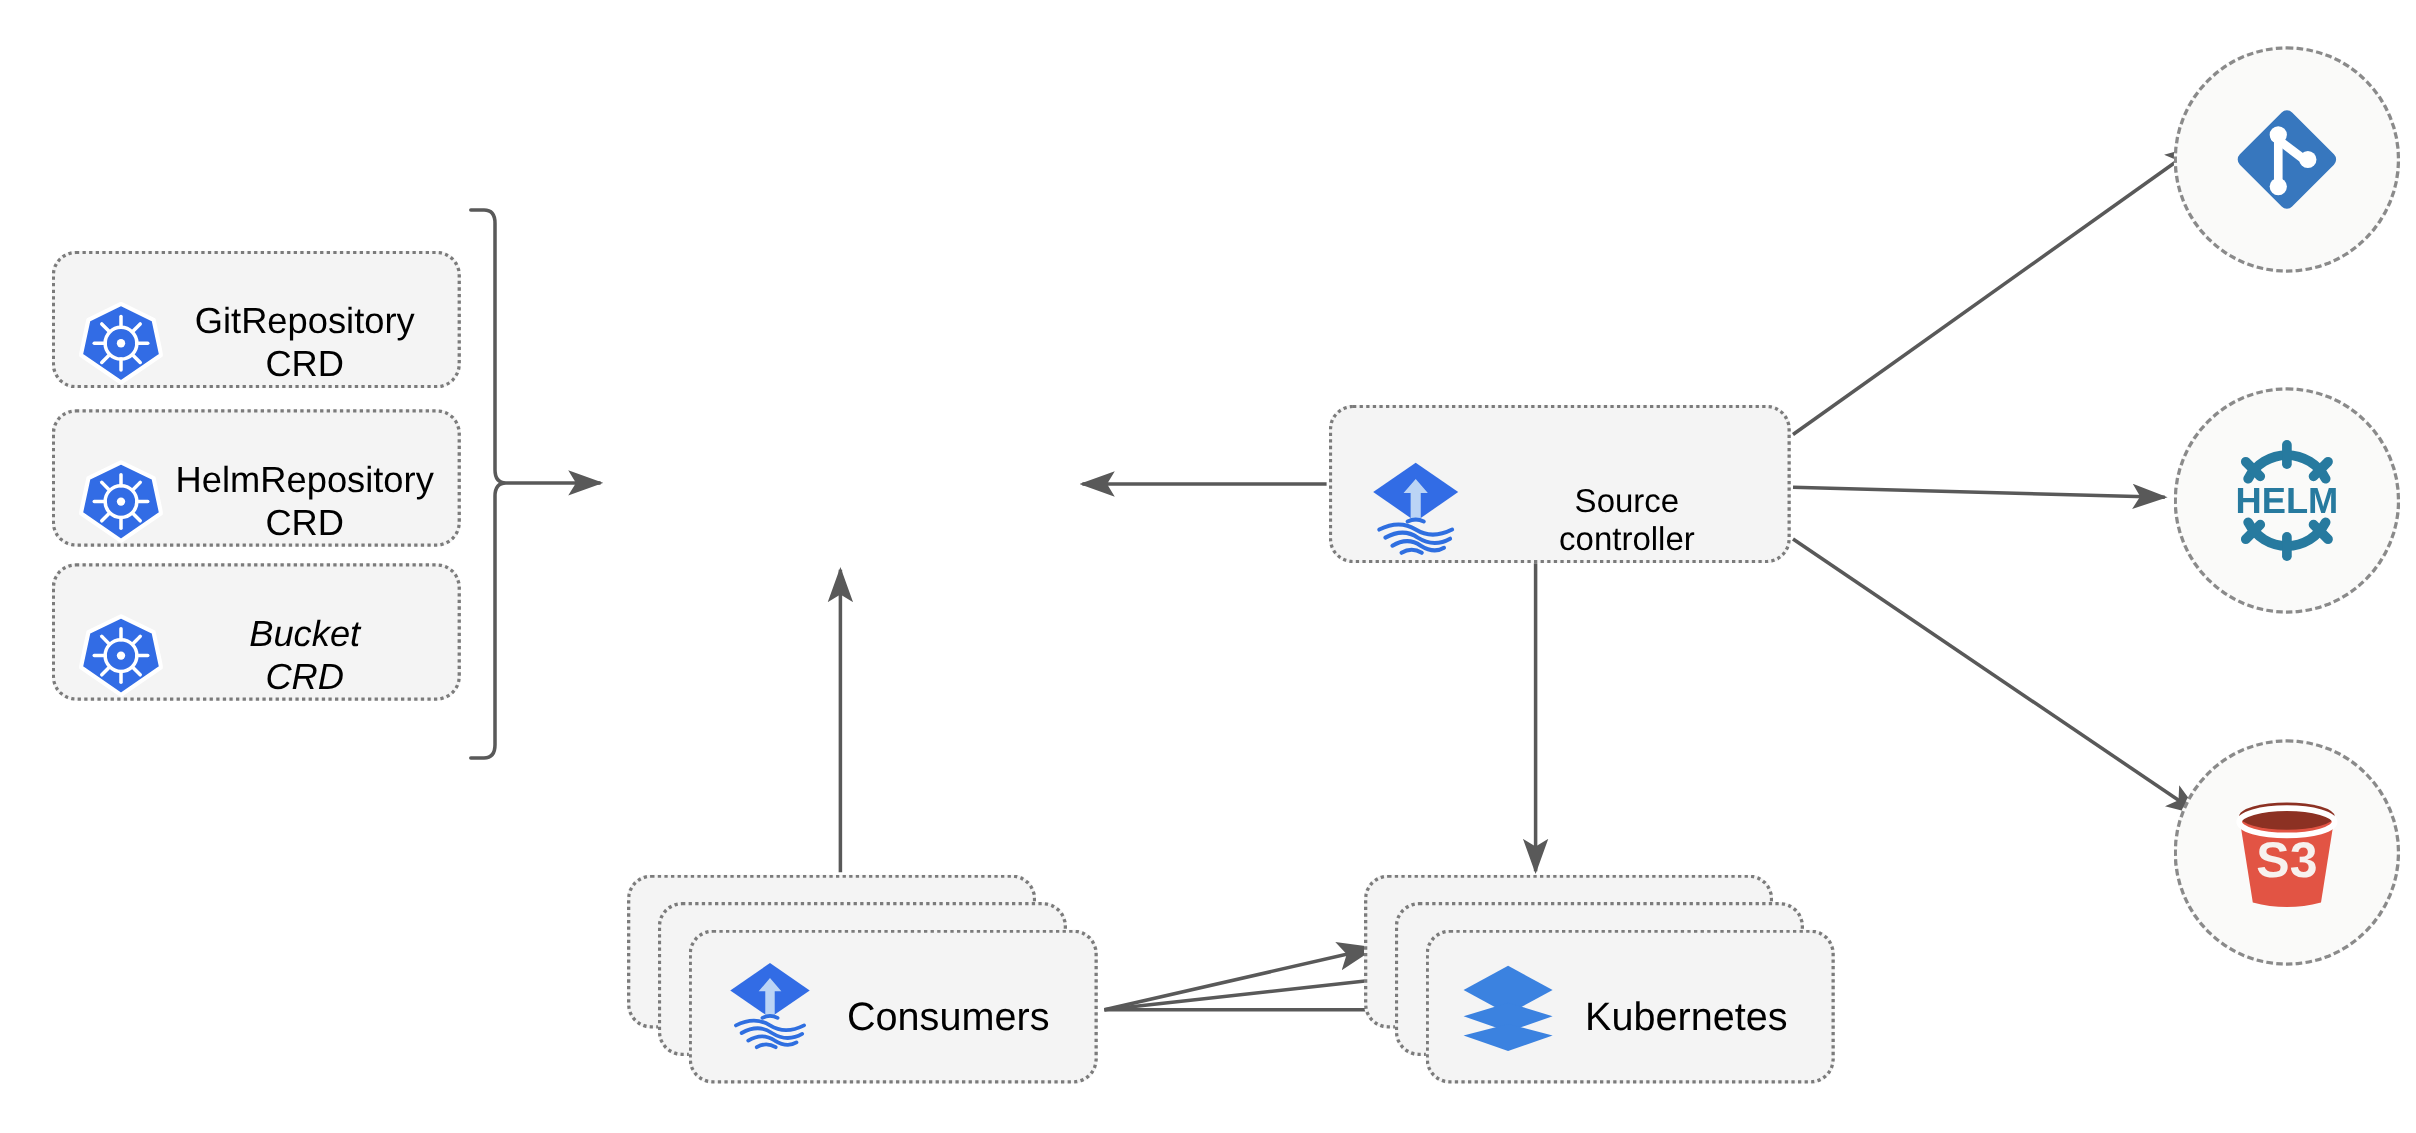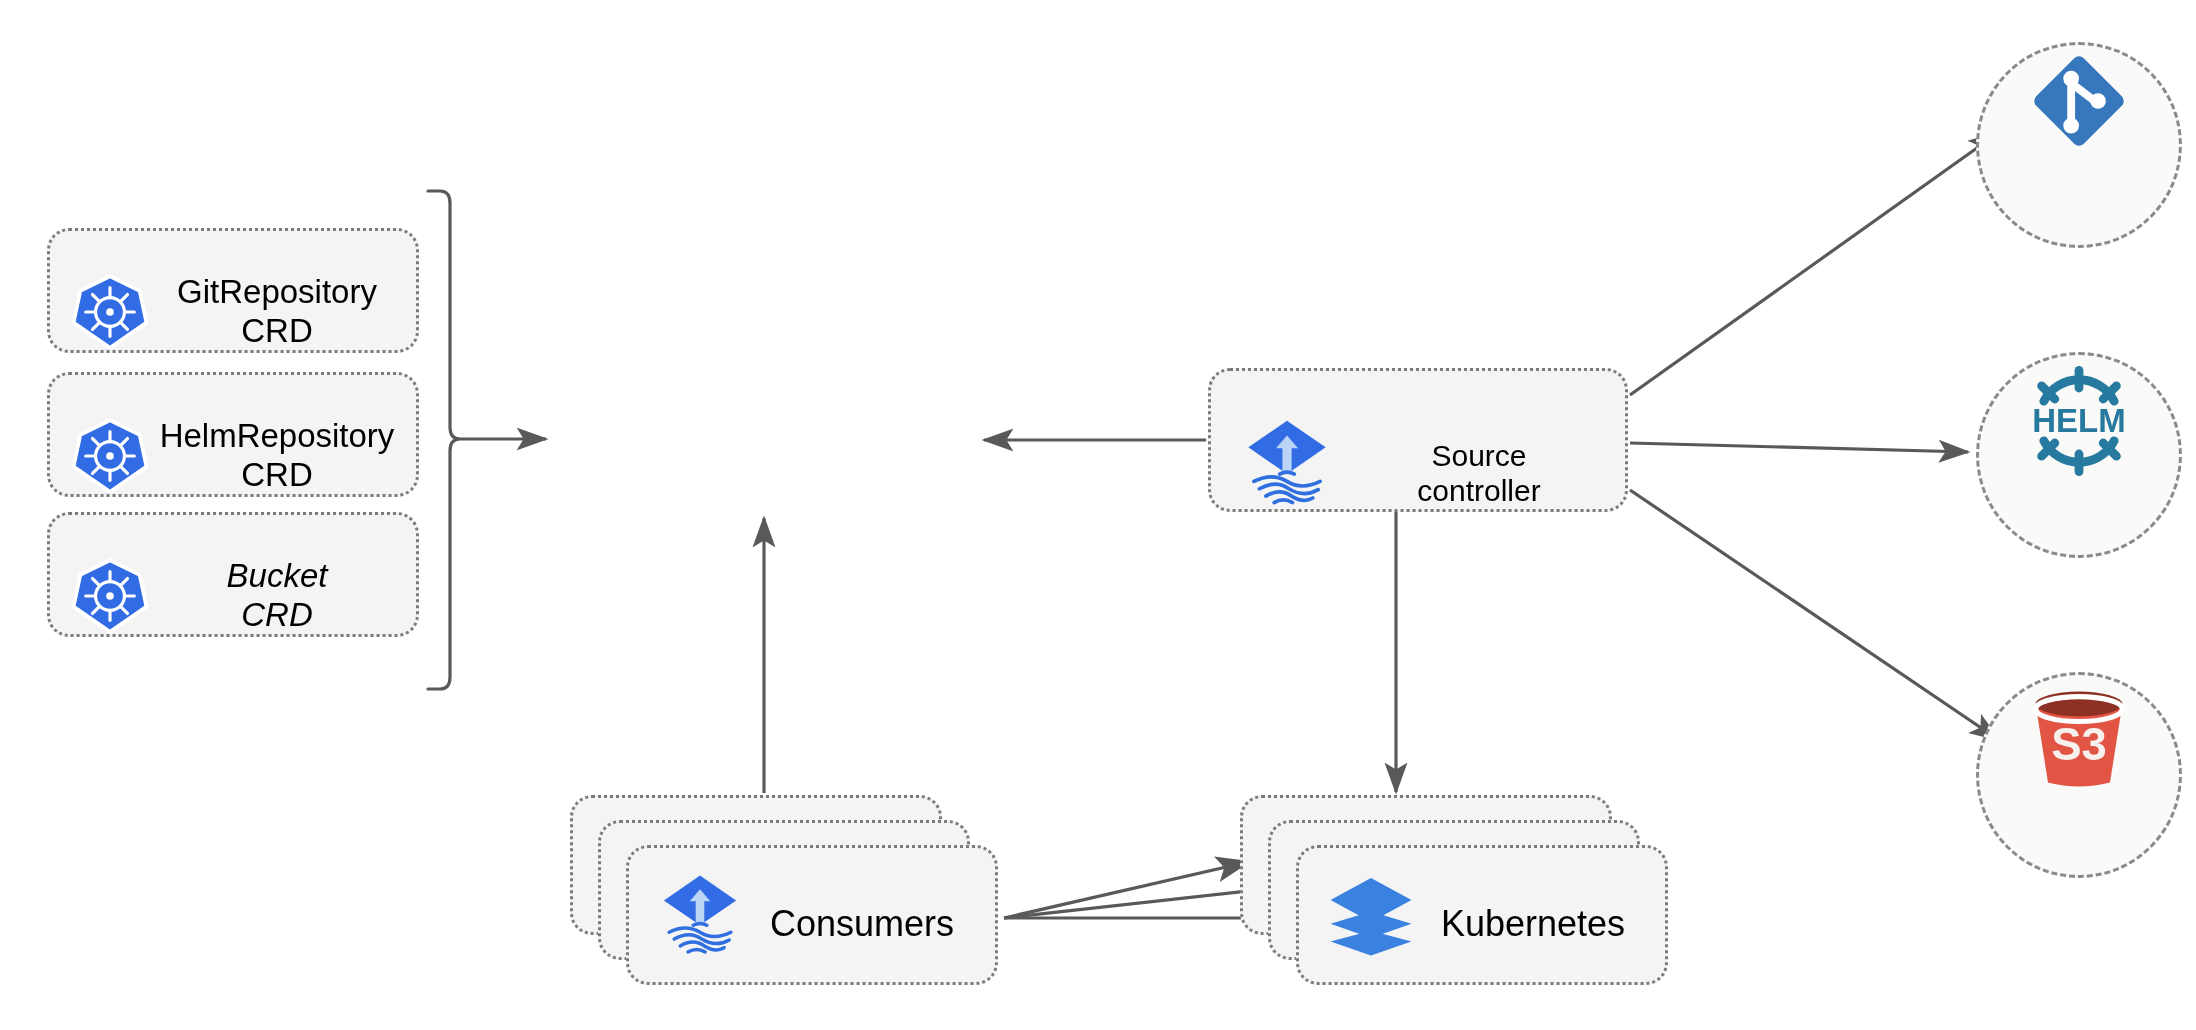--- a/index.html
+++ b/index.html
@@ -112,20 +112,21 @@
   
   .circle-node {
     position: absolute;
     width: 206px;
     height: 206px;
     border-radius: 50%;
     border: 3px dashed #8a8a8a;
     background: #fafaf9;
     box-sizing: border-box;
     display: flex;
+    align-items: center;
     justify-content: center;
     z-index: 5;
   }
   #circle-git  { left: 1976px; top: 42px;  }
   #circle-helm { left: 1976px; top: 352px; }
   #circle-s3   { left: 1976px; top: 672px; }
 
   
   #edges {
     position: absolute;

